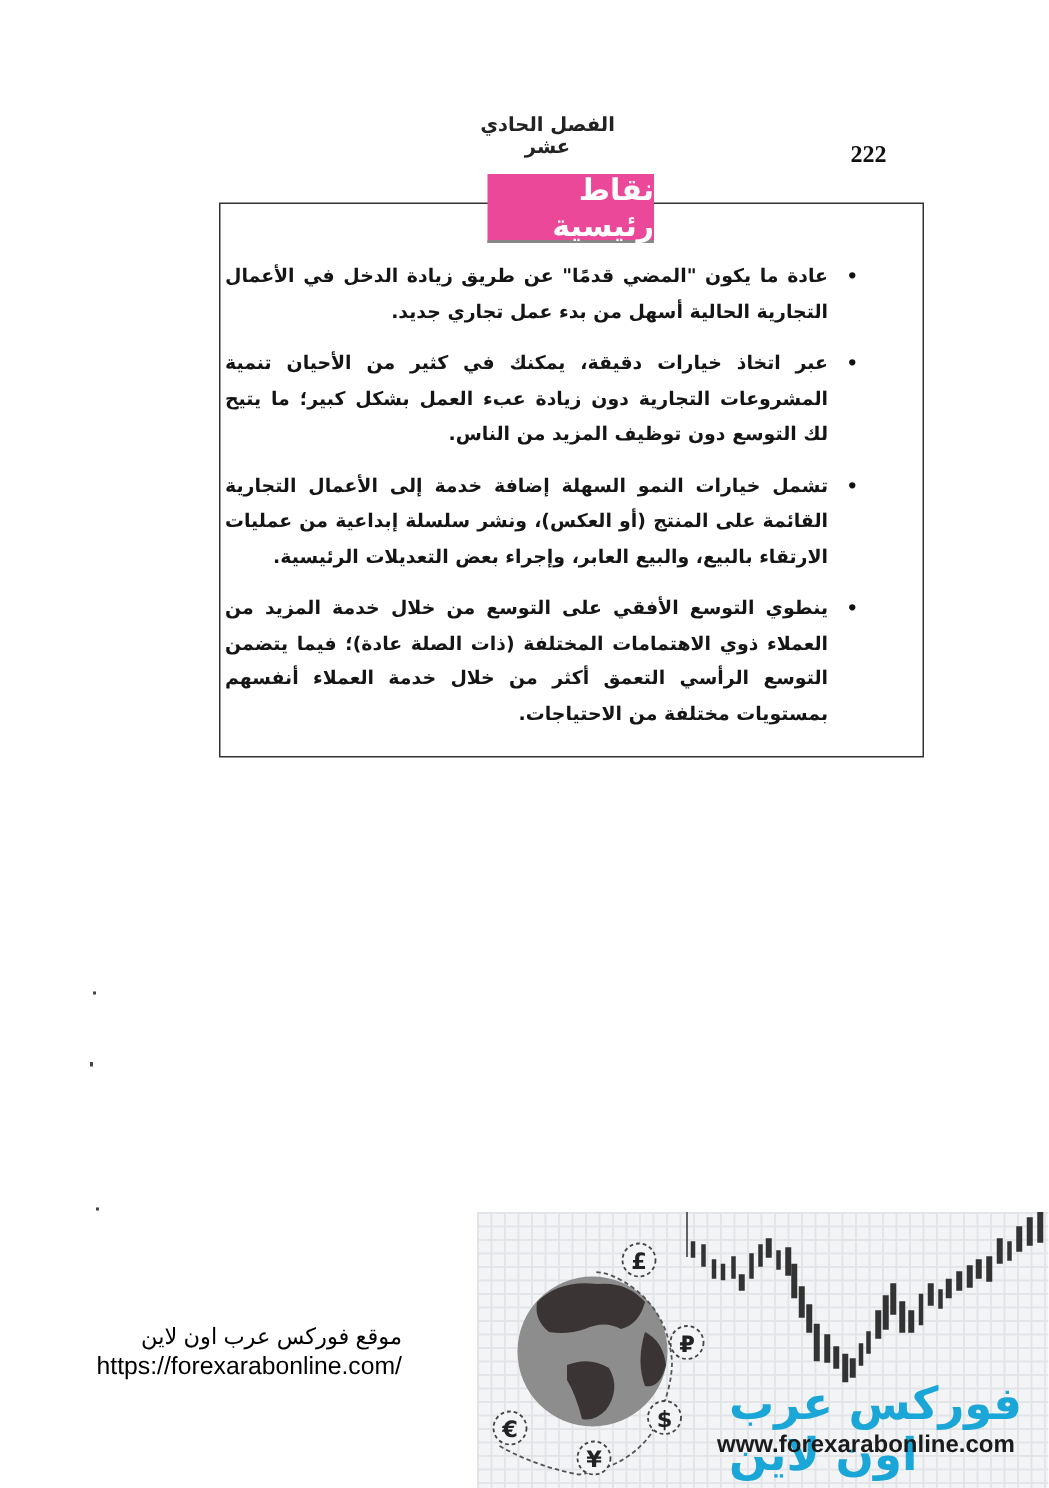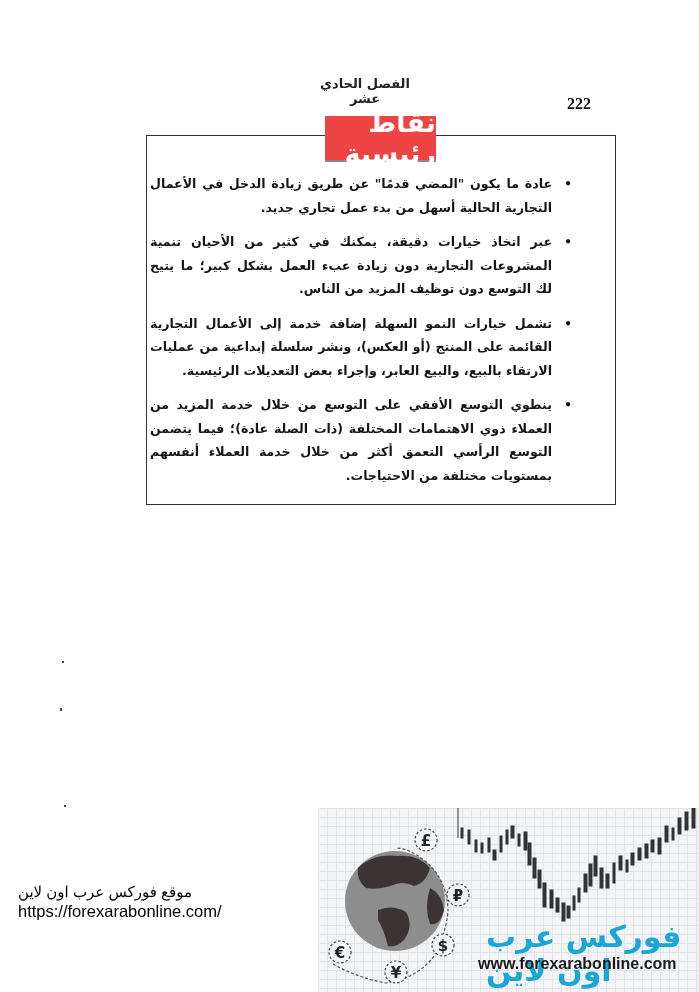--- a/index.html
+++ b/index.html
@@ -15,39 +15,39 @@
   .chapter-title {
     position: absolute; left: 305px; top: 76px; width: 120px; text-align: center;
     direction: rtl; font-weight: bold; font-size: 13px; color: #222;
   }
   .keybox {
     position: absolute; left: 146px; top: 135px; width: 470px; height: 370px;
     border: 1.3px solid #333; box-sizing: border-box;
   }
   .keybox-title {
     position: absolute; left: 325px; top: 116px; width: 111px; height: 44px;
-    background: #ef4444; color: #fff; direction: rtl;
+    background: #ec4899; color: #fff; direction: rtl;
     display: flex; align-items: center; justify-content: center;
-    font-weight: bold; font-size: 27px; letter-spacing: 0.5px;
+    font-weight: bold; font-size: 20px; letter-spacing: 0.5px;
     border-bottom: 2px solid #888;
   }
   .bullets {
     position: absolute; left: 150px; top: 172px; width: 430px;
     direction: rtl; margin: 0; padding: 0; list-style: none;
   }
   .bullet {
     position: relative; padding-right: 28px; margin-bottom: 11px;
     font-size: 12.6px; font-weight: bold; line-height: 23.5px; color: #151515;
     text-align: justify; text-align-last: right;
   }
   .bullet-dot {
     position: absolute; right: 8px; top: 1px; font-size: 12px; color: #111;
   }
   .watermark-text {
-    position: absolute; left: 18px; top: 882px; width: 250px; text-align: left;
+    position: absolute; left: 18px; top: 882px; width: 250px; text-align: right;
     font-family: "Liberation Sans", sans-serif; color: #000;
   }
   .watermark-ar { font-size: 15px; direction: rtl; line-height: 19px; }
   .watermark-url { font-size: 16.5px; line-height: 20px; }
   .logo {
     position: absolute; left: 318px; top: 808px; width: 381px; height: 184px;
     background-color: #f3f4f6;
     background-image:
       linear-gradient(#e2e4e8 1px, transparent 1px),
       linear-gradient(90deg, #e2e4e8 1px, transparent 1px);

